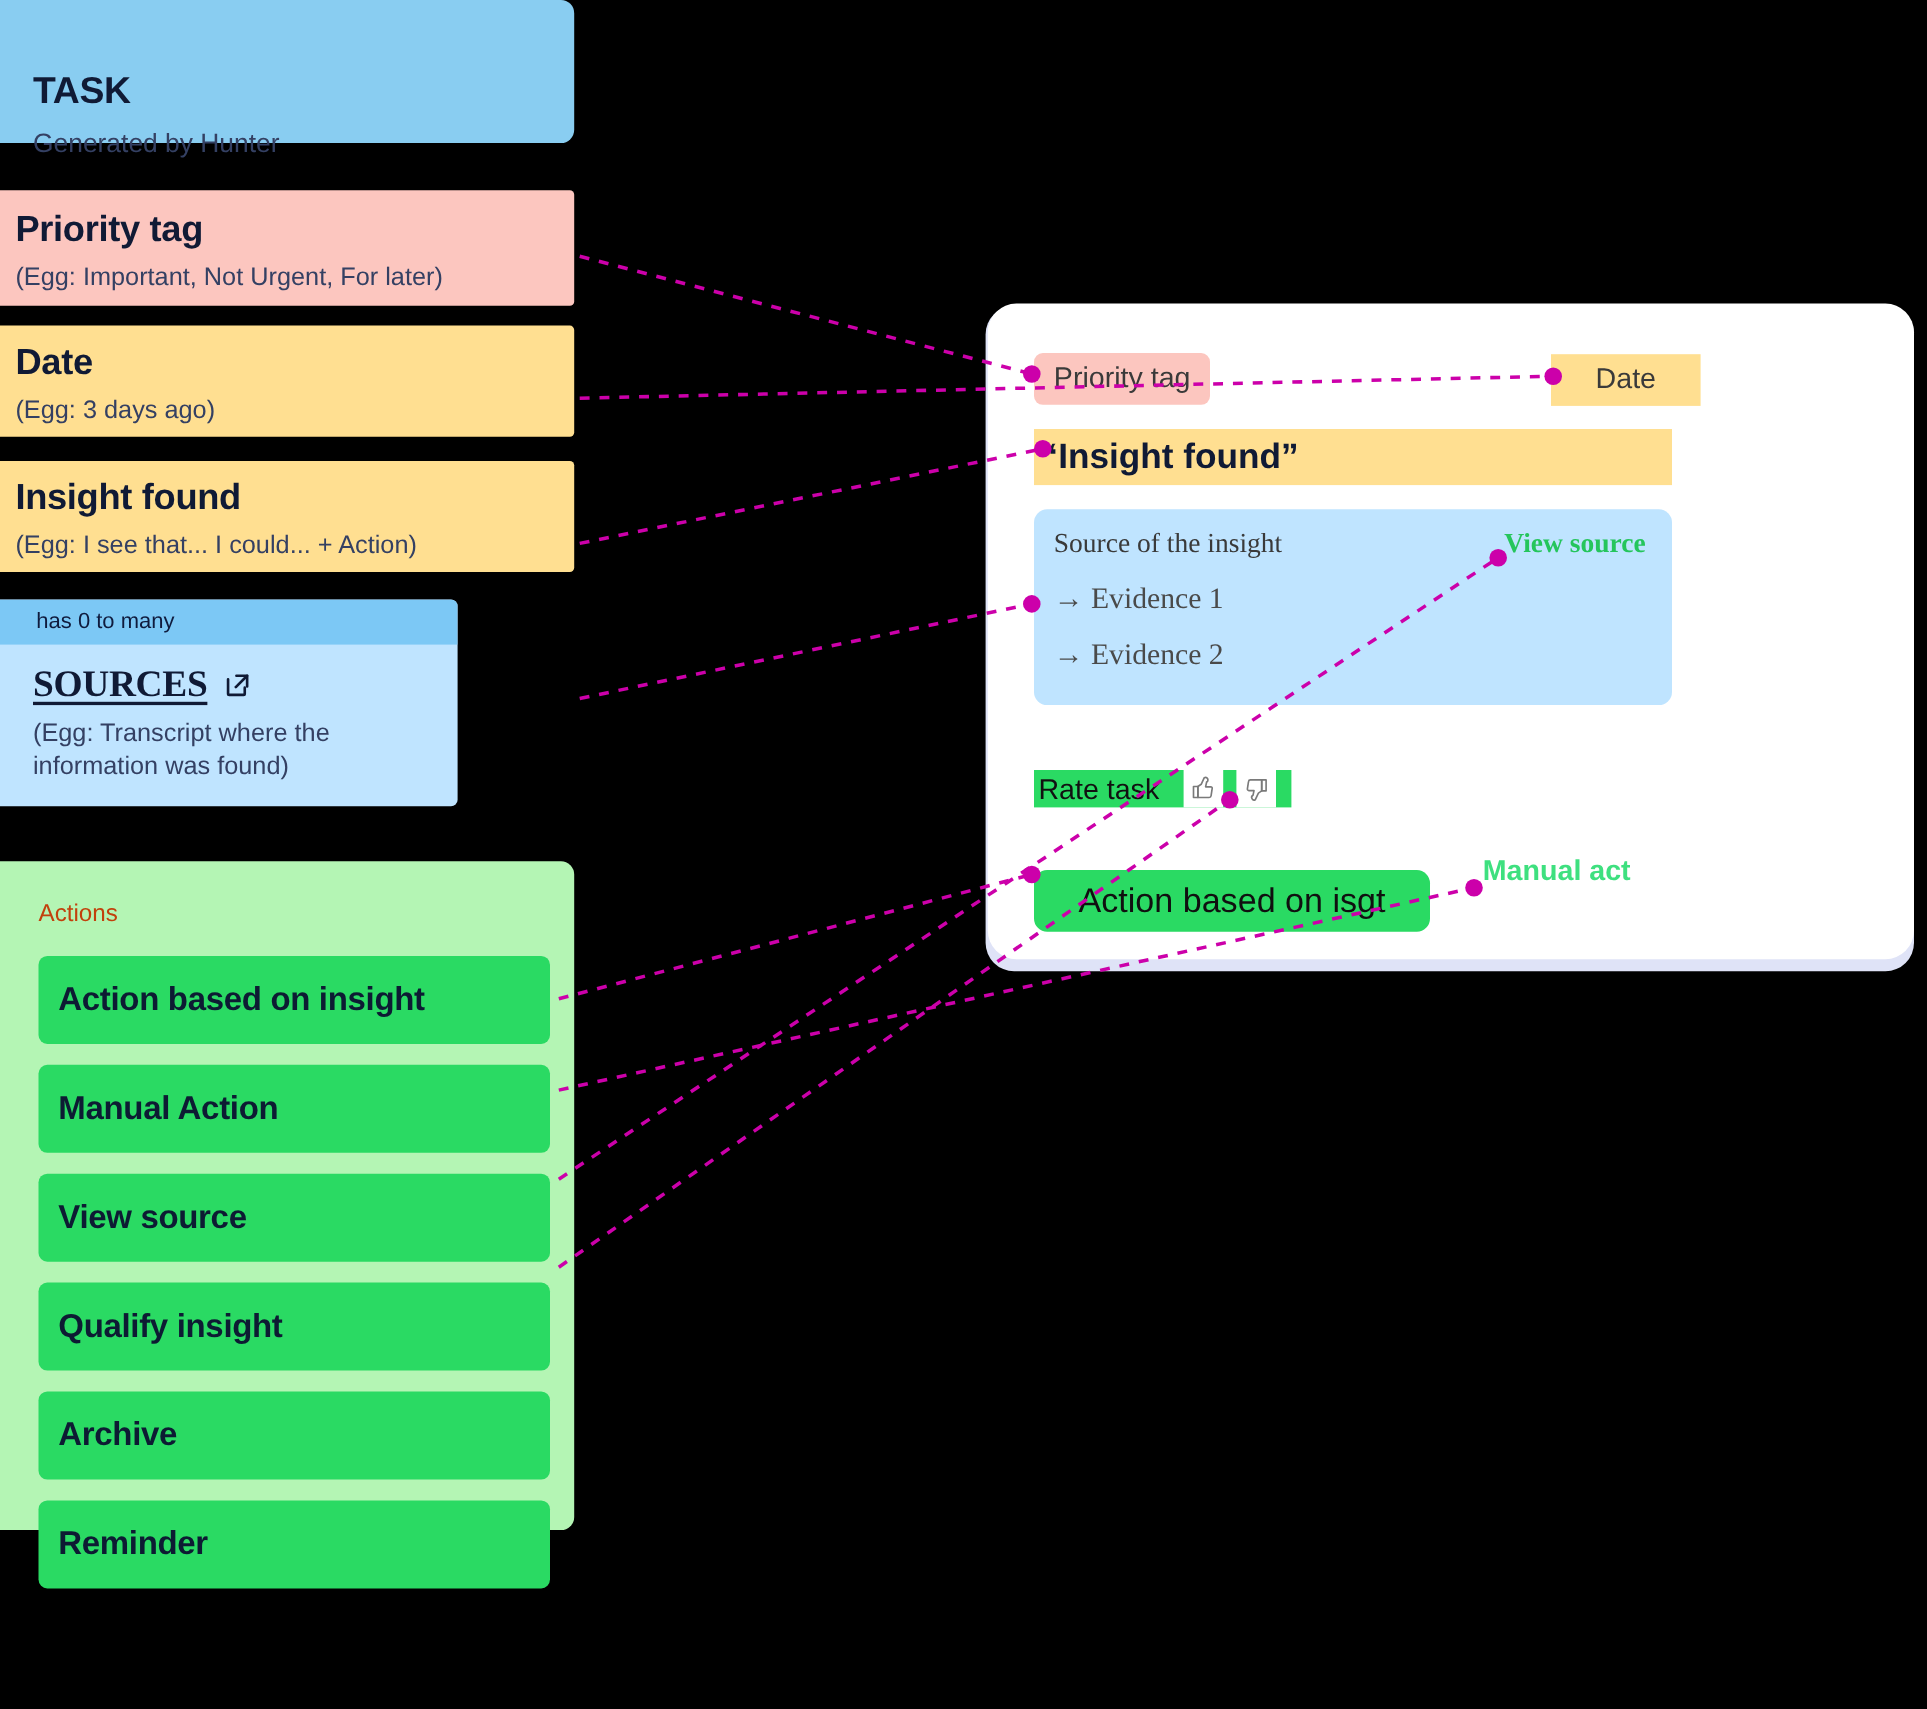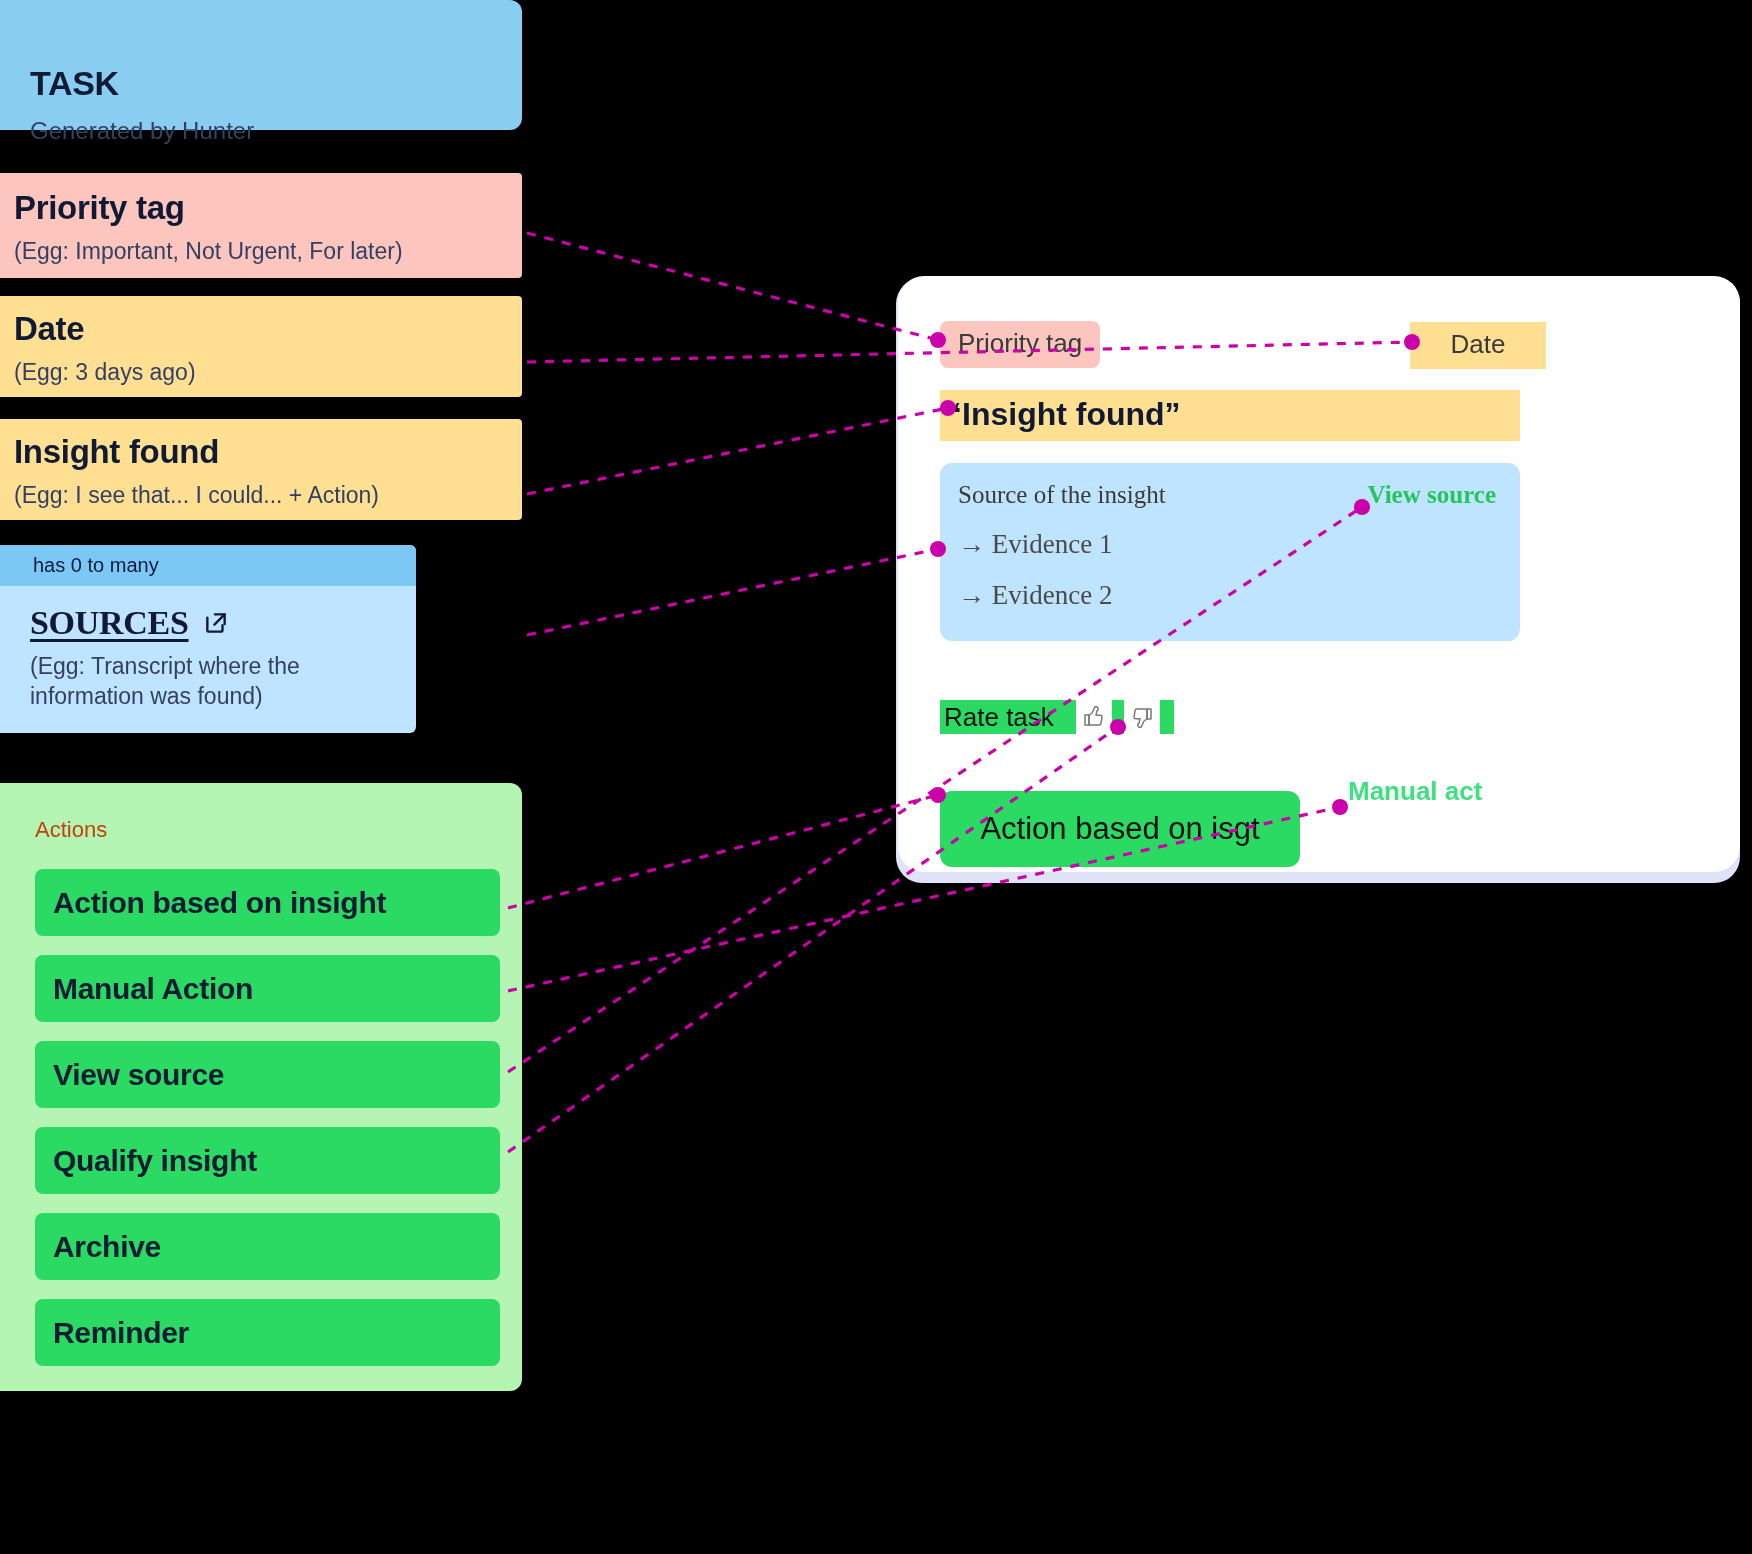--- a/index.html
+++ b/index.html
@@ -114,21 +114,21 @@
     color: #c2410c;
     margin-bottom: 26px;
   }
   .action-btn {
     display: block;
     width: 100%;
     box-sizing: border-box;
     background: #2ada63;
     border: none;
     border-radius: 8px;
-    height: 67px;
+    height: 80px;
     margin-bottom: 19px;
     text-align: left;
     padding-left: 18px;
     font-family: "Liberation Sans", sans-serif;
     font-size: 30px;
     font-weight: bold;
     letter-spacing: -0.3px;
     color: #0d1b33;
     cursor: pointer;
   }
@@ -220,21 +220,21 @@
     display: flex;
     align-items: center;
     justify-content: center;
     margin-right: 12px;
   }
   .mk-thumb svg { display: block; }
 
   .mk-action-btn {
     position: absolute;
     left: 42px; top: 515px;
-    width: 360px; height: 76px;
+    width: 360px; height: 56px;
     background: #2ada63;
     border: none;
     border-radius: 12px;
     font-family: "Liberation Sans", sans-serif;
     font-size: 31px;
     color: #101010;
     cursor: pointer;
   }
   .mk-manual {
     position: absolute;

